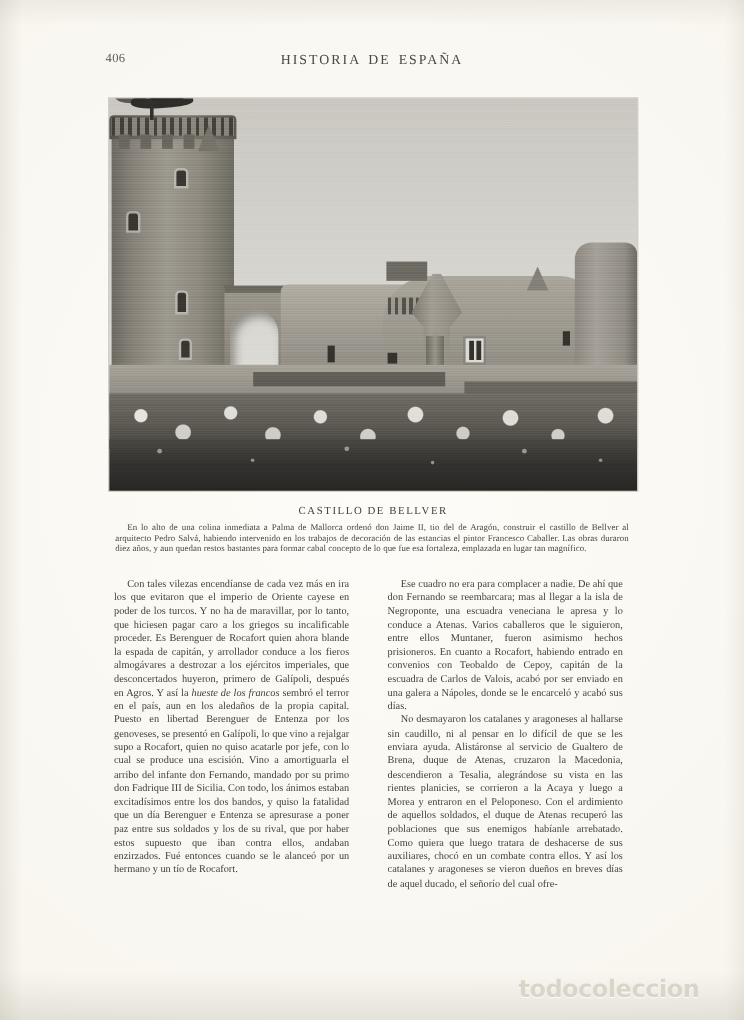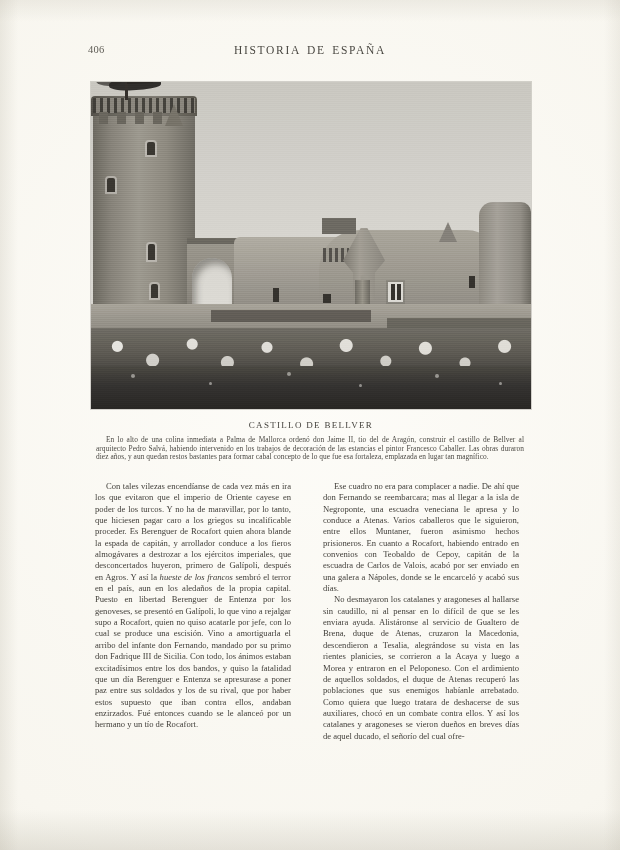--- a/index.html
+++ b/index.html
@@ -513,14 +513,15 @@
       <em>hueste de los francos</em>
       <span>sembró el terror en el país, aun en los aledaños de la propia capital. Puesto en libertad Berenguer de Entenza por los genoveses, se presentó en Galípoli, lo que vino a rejalgar supo a Rocafort, quien no quiso acatarle por jefe, con lo cual se produce una escisión. Vino a amortiguarla el arribo del infante don Fernando, mandado por su primo don Fadrique III de Sicilia. Con todo, los ánimos estaban excitadísimos entre los dos bandos, y quiso la fatalidad que un día Berenguer  e Entenza se apresurase a poner paz entre sus soldados y los de su rival, que por haber estos supuesto que iban contra ellos, andaban enzirzados. Fué entonces cuando se le alanceó por un hermano y un tío de Rocafort.</span>
     </p>
   </div>
 
   <div class="col col-right">
     <p>Ese cuadro no era para complacer a nadie. De ahí que don Fernando se reembarcara; mas al llegar a la isla de Negroponte, una escuadra veneciana le apresa y lo conduce a Atenas. Varios caballeros que le siguieron, entre ellos Muntaner, fueron asimismo hechos prisioneros. En cuanto a Rocafort, habiendo entrado en convenios con Teobaldo de Cepoy, capitán de la escuadra de Carlos de Valois, acabó por ser enviado en una galera a Nápoles, donde se le encarceló y acabó sus días.</p>
     <p>No desmayaron los catalanes y aragoneses al hallarse sin caudillo, ni al pensar en lo difícil de que se les enviara ayuda. Alistáronse al servicio de Gualtero de Brena, duque de Atenas, cruzaron la Macedonia, descendieron a Tesalia, alegrándose su vista en las rientes planicies, se corrieron a la Acaya y luego a Morea y entraron en el Peloponeso. Con el ardimiento de aquellos soldados, el duque de Atenas recuperó las poblaciones que sus enemigos habíanle arrebatado. Como quiera que luego tratara de deshacerse de sus auxiliares, chocó en un combate contra ellos. Y así los catalanes y aragoneses se vieron dueños en breves días de aquel ducado, el señorío del cual ofre-</p>
   </div>
 
+  <div class="watermark">todocoleccion</div>
 
 </div>
 
 </body></html>

